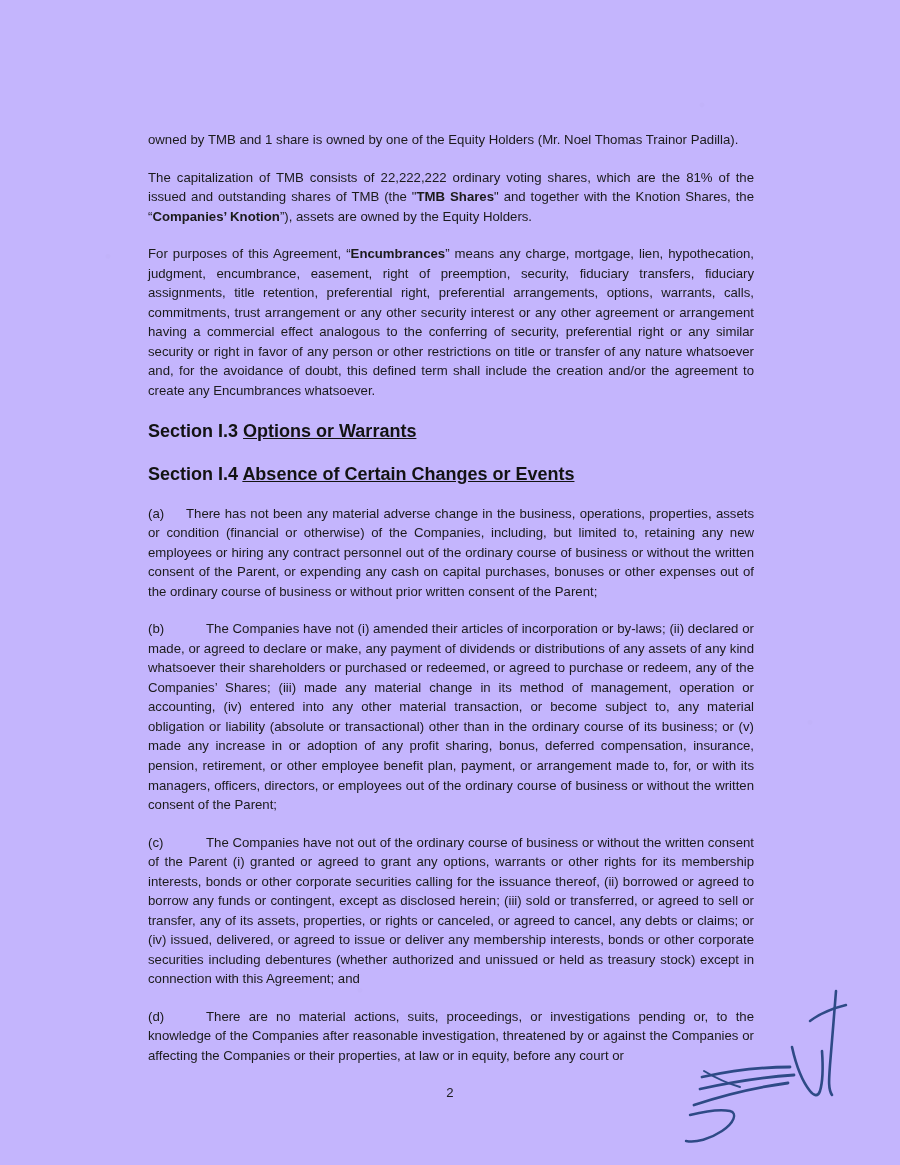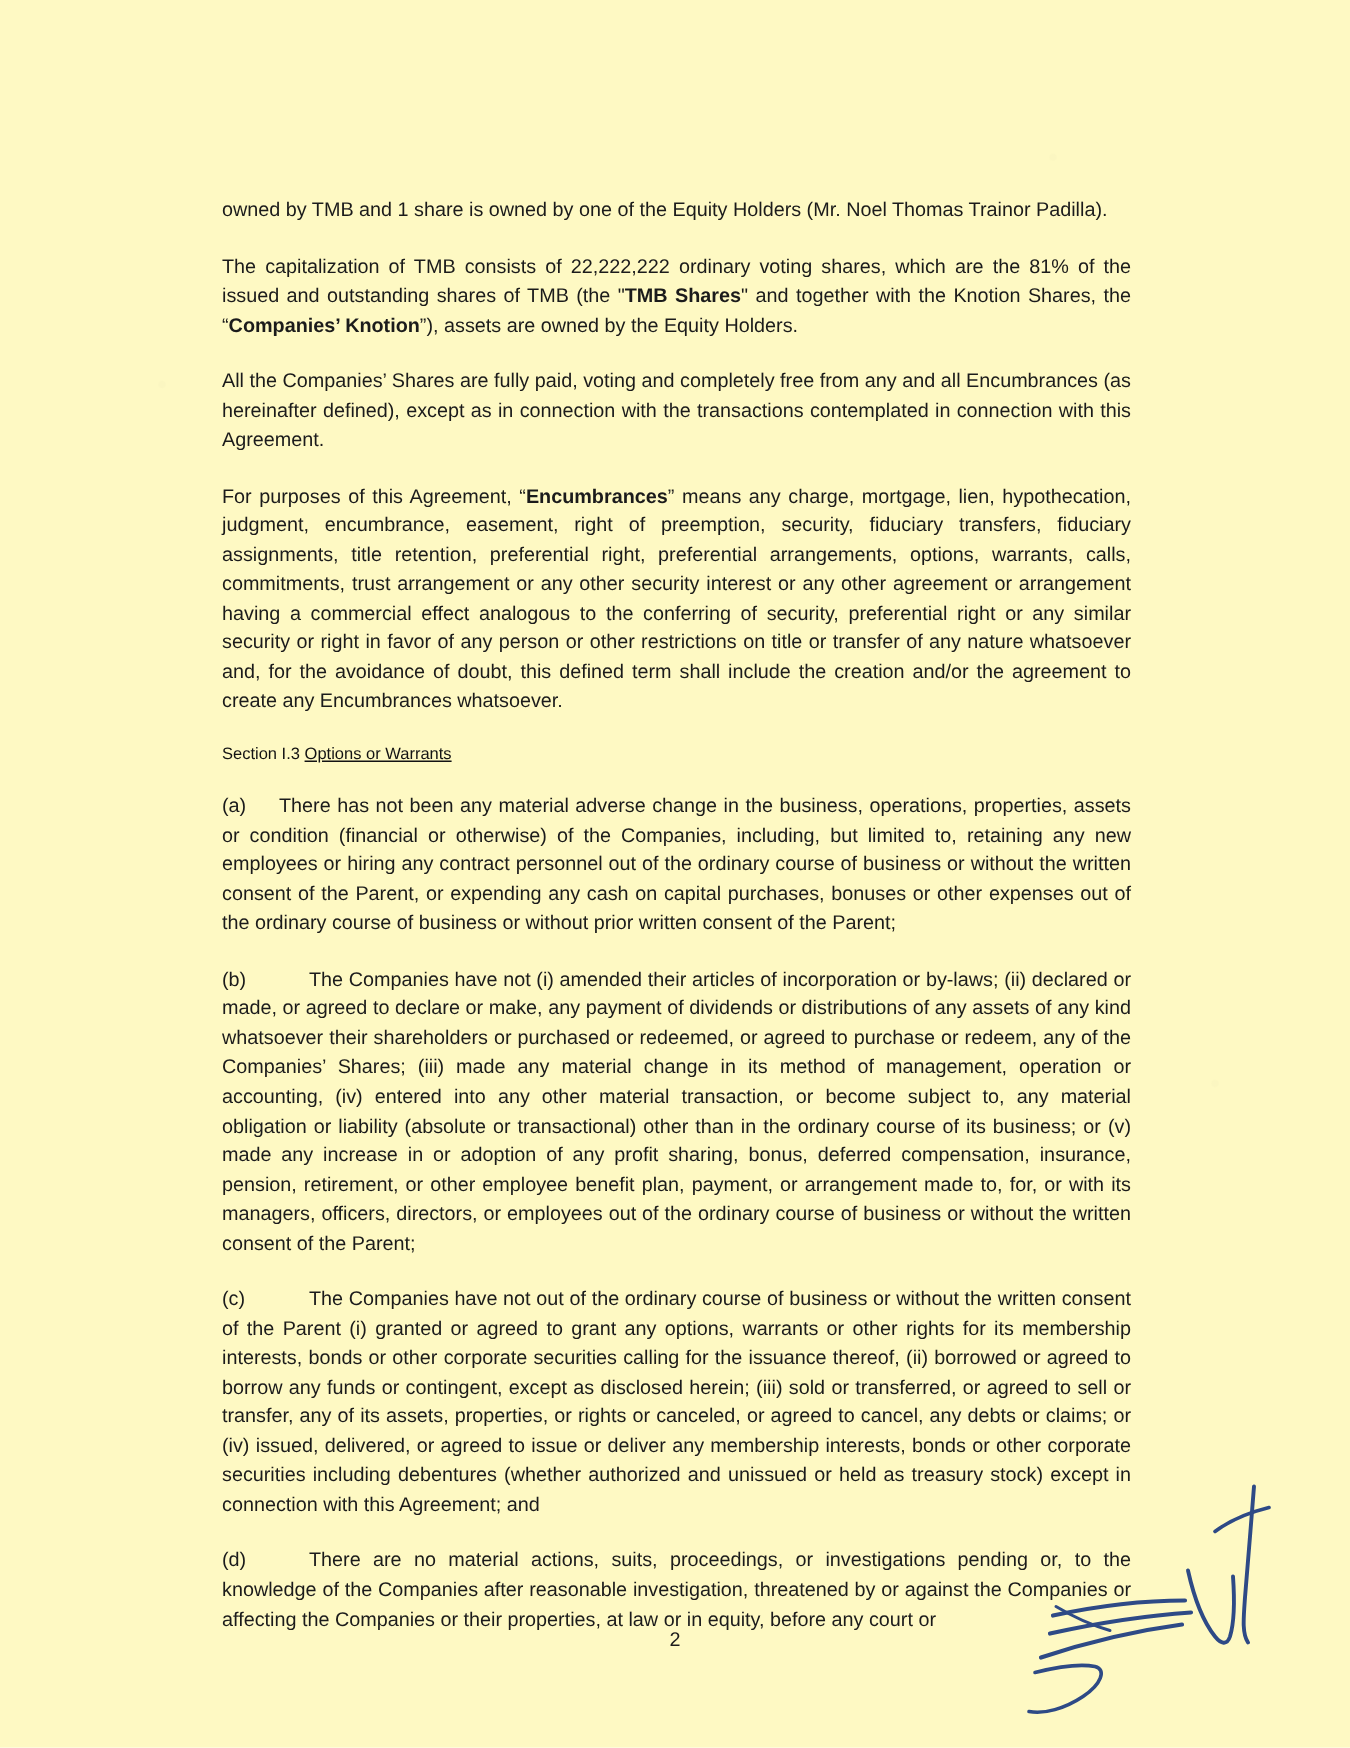--- a/index.html
+++ b/index.html
@@ -11,21 +11,21 @@
     width: 900px;
     height: 1165px;
     position: relative;
     font-family: "Liberation Sans", sans-serif;
     color: #1a1a1a;
     overflow: hidden;
   }
   .page {
     position: absolute;
     inset: 0;
-    background: #fef9c3;
+    background: #c4b5fd;
   }
   
   .page::before {
     content: "";
     position: absolute;
     inset: 0;
     background:
       radial-gradient(circle at 12% 22%, rgba(0,0,0,0.012) 0 2px, transparent 3px),
       radial-gradient(circle at 78% 9%, rgba(0,0,0,0.012) 0 2px, transparent 3px),
       radial-gradient(circle at 40% 85%, rgba(0,0,0,0.010) 0 2px, transparent 3px),
@@ -41,23 +41,23 @@
   p.para {
     margin: 0 0 18px 0;
     font-size: 13.2px;
     line-height: 1.48;
     text-align: justify;
     text-justify: inter-word;
     color: #1b1b1b;
   }
   .heading {
     margin: 0 0 16px 0;
-    font-size: 11px;
+    font-size: 18px;
     line-height: 1.48;
-    font-weight: normal;
+    font-weight: bold;
     color: #131313;
   }
   .heading .u {
     text-decoration: underline;
   }
   .label {
     display: inline-block;
     width: 58px;
   }
   .label-sm {
@@ -87,28 +87,29 @@
 <body>
 
 <div class="page">
 
   <div class="content">
 
     <p class="para">owned by TMB and 1 share is owned by one of the Equity Holders (Mr. Noel Thomas Trainor Padilla).</p>
 
     <p class="para"><span>The capitalization of TMB consists of 22,222,222 ordinary voting shares, which are the 81% of the issued and outstanding shares of TMB (the "</span><b>TMB Shares</b><span>" and together with the Knotion Shares, the “</span><b>Companies’ Knotion</b><span>”), assets are owned by the Equity Holders.</span></p>
 
-    <p class="para">All the Companies’ Shares are fully paid, voting and completely free from any and all Encumbrances (as hereinafter defined), except as in connection with the transactions contemplated in connection with this Agreement.</p>
 
     <p class="para"><span>For purposes of this Agreement, “</span><b>Encumbrances</b><span>” means any charge, mortgage, lien, hypothecation, judgment, encumbrance, easement, right of preemption, security, fiduciary transfers, fiduciary assignments, title retention, preferential right, preferential arrangements, options, warrants, calls, commitments, trust arrangement or any other security interest or any other agreement or arrangement having a commercial effect analogous to the conferring of security, preferential right or any similar security or right in favor of any person or other restrictions on title or transfer of any nature whatsoever and, for the avoidance of doubt, this defined term shall include the creation and/or the agreement to create any Encumbrances whatsoever.</span></p>
 
     <p class="heading"><span>Section I.3</span>
       <span class="u">Options or Warrants</span></p>
 
 
+    <p class="heading"><span>Section I.4</span>
+      <span class="u">Absence of Certain Changes or Events</span></p>
 
     <p class="para"><span class="label-sm">(a)</span><span>There has not been any material adverse change in the business, operations, properties, assets or condition (financial or otherwise) of the Companies, including, but limited to, retaining any new employees or  hiring any contract personnel out of the ordinary course of business or without the written consent of the Parent, or expending any cash on capital purchases, bonuses or other expenses out of the ordinary course of business or without prior written consent of the Parent;</span></p>
 
     <p class="para"><span class="label">(b)</span><span>The Companies have not (i) amended their articles of incorporation or by-laws; (ii) declared or made, or agreed to declare or make, any payment of dividends or distributions of any assets of any kind whatsoever their shareholders or purchased or redeemed, or agreed to purchase or redeem, any of the Companies’ Shares; (iii) made any material change in its method of management, operation or accounting, (iv) entered into any other material transaction, or become subject to, any material obligation or liability (absolute or transactional) other than in the ordinary course of its business; or (v) made any increase in or adoption of any profit sharing, bonus, deferred compensation, insurance, pension, retirement, or other employee benefit plan, payment, or arrangement made to, for, or with its managers, officers, directors, or employees out of the ordinary course of business or without the written consent of the Parent;</span></p>
 
     <p class="para"><span class="label">(c)</span><span>The Companies have not out of the ordinary course of business or without the written consent of the Parent (i) granted or agreed to grant any options, warrants or other rights for its membership interests, bonds or other corporate securities calling for the issuance thereof, (ii) borrowed or agreed to borrow any funds or contingent, except as disclosed herein; (iii) sold or transferred, or agreed to sell or transfer, any of its assets, properties, or rights or canceled, or agreed to cancel, any debts or claims; or (iv) issued, delivered, or agreed to issue or deliver any membership interests, bonds or other corporate securities including debentures (whether authorized and unissued or held as treasury stock) except in connection with this Agreement; and</span></p>
 
     <p class="para"><span class="label">(d)</span><span>There are no material actions, suits, proceedings, or investigations pending or, to the knowledge of the Companies after reasonable investigation, threatened by or against the Companies or affecting the Companies or their properties, at law or in equity, before any court or</span></p>
 
   </div>

